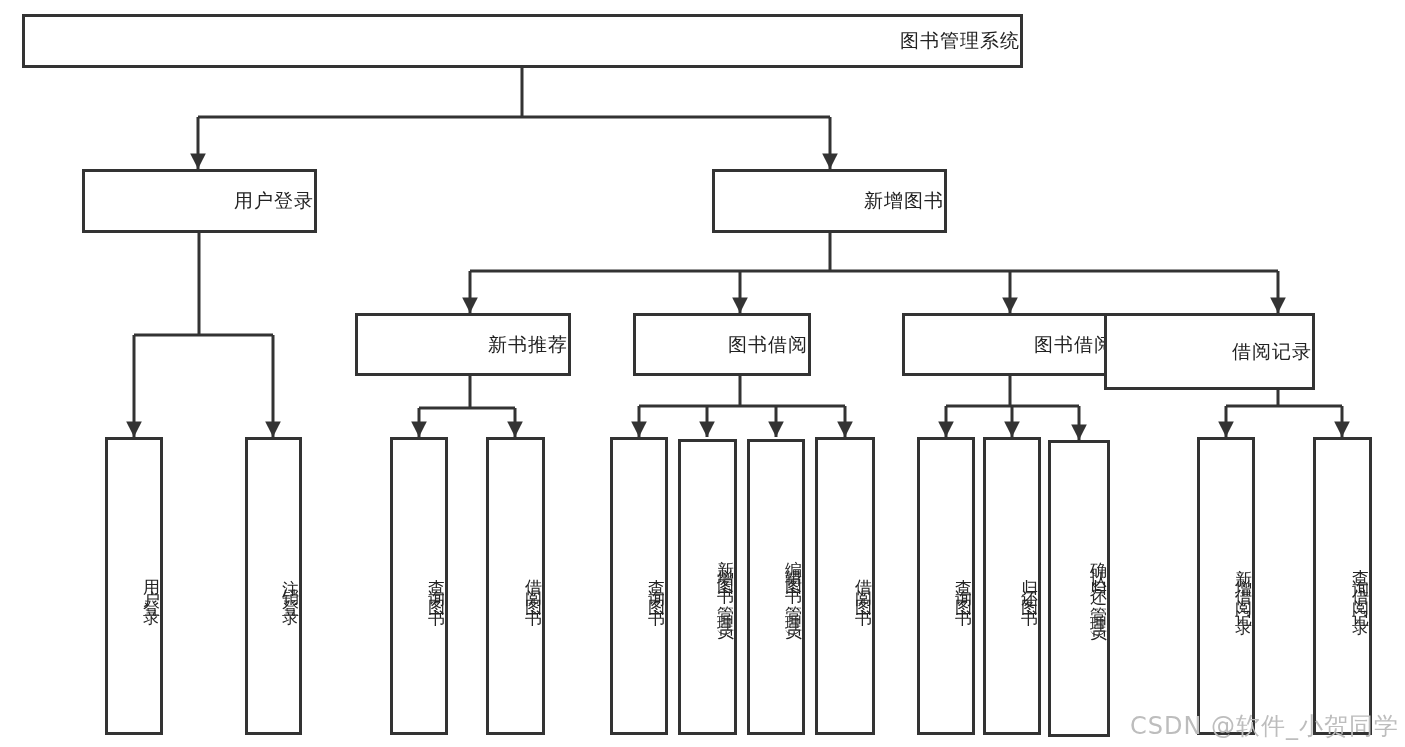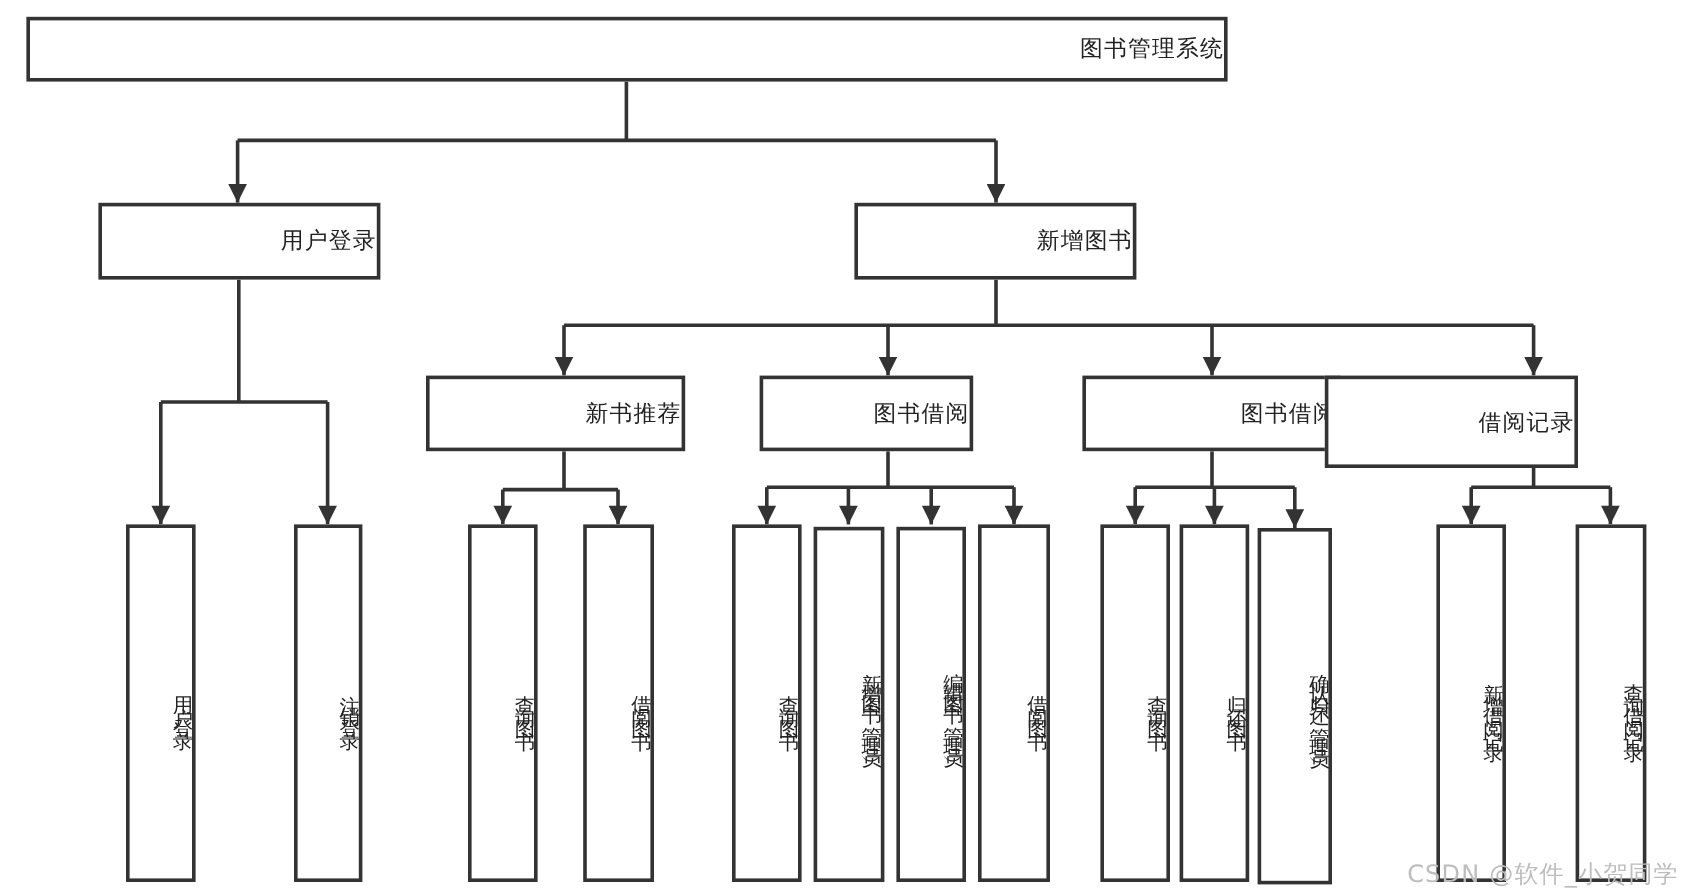--- a/index.html
+++ b/index.html
@@ -39,21 +39,21 @@
     letter-spacing: 10px;
     line-height: 1;
   }
   .node.leaf.long span {
     letter-spacing: 9px;
   }
   .watermark {
     position: absolute;
     right: 6px;
     bottom: 5px;
-    font-size: 20px;
+    font-size: 24px;
     color: #bdbdbd;
     letter-spacing: 1px;
     white-space: nowrap;
   }
 </style>
 </head>
 <body>
 
 <div class="stage">
 

